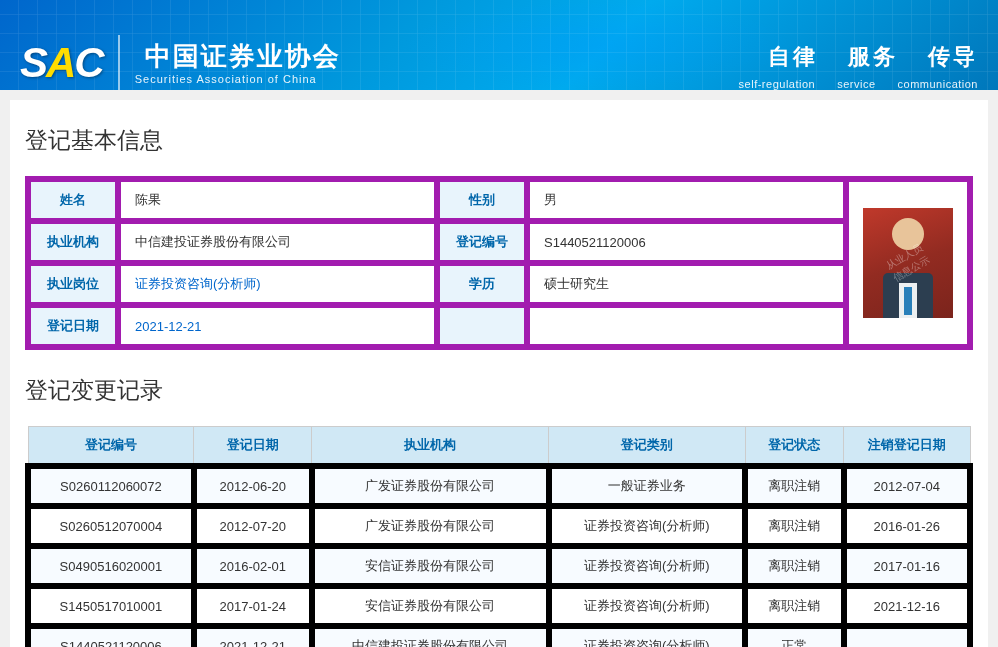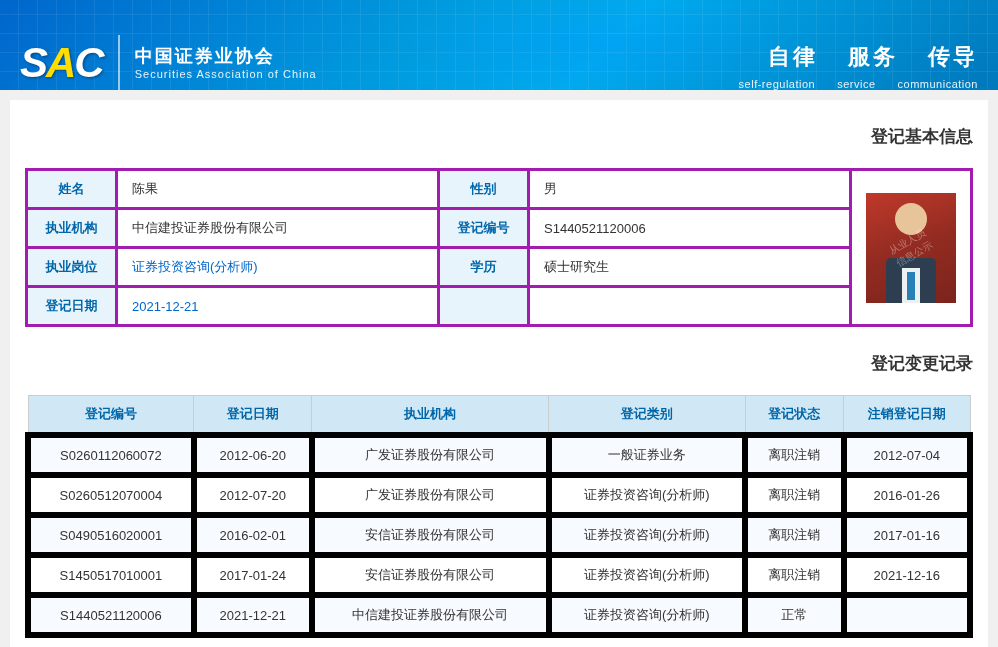--- a/index.html
+++ b/index.html
@@ -63,24 +63,25 @@
     .sac-logo .c { color: #ffffff; }
     .logo-divider {
       width: 2px;
       height: 55px;
       background: rgba(255,255,255,0.6);
     }
     .logo-text {
       color: white;
     }
     .logo-text .cn {
-      font-size: 18px;
+      font-size: 26px;
       font-weight: bold;
       letter-spacing: 2px;
       line-height: 1.3;
+      margin-left: 10px;
     }
     .logo-text .en {
       font-size: 11px;
       letter-spacing: 1px;
       opacity: 0.9;
     }
 
     .header-nav {
       display: flex;
       flex-direction: column;
@@ -112,36 +113,36 @@
     
     .main-content {
       background: #ffffff;
       margin: 10px;
       padding: 15px;
       position: relative;
     }
 
     
     .section-title {
-      text-align: right;
-      font-size: 17px;
-      font-weight: bold;
+      text-align: left;
+      font-size: 23px;
+      font-weight: normal;
       color: #333;
       padding: 10px 0;
       margin-bottom: 10px;
     }
 
     
     .info-table {
       width: 100%;
       border-collapse: collapse;
       margin-bottom: 15px;
     }
     .info-table td {
-      border: 3px solid #a21caf;
+      border: 6px solid #a21caf;
       padding: 9px 14px;
     }
     .info-table .label-cell {
       background: #e8f4fc;
       color: #0066aa;
       font-weight: bold;
       width: 90px;
       text-align: center;
     }
     .info-table .value-cell {

